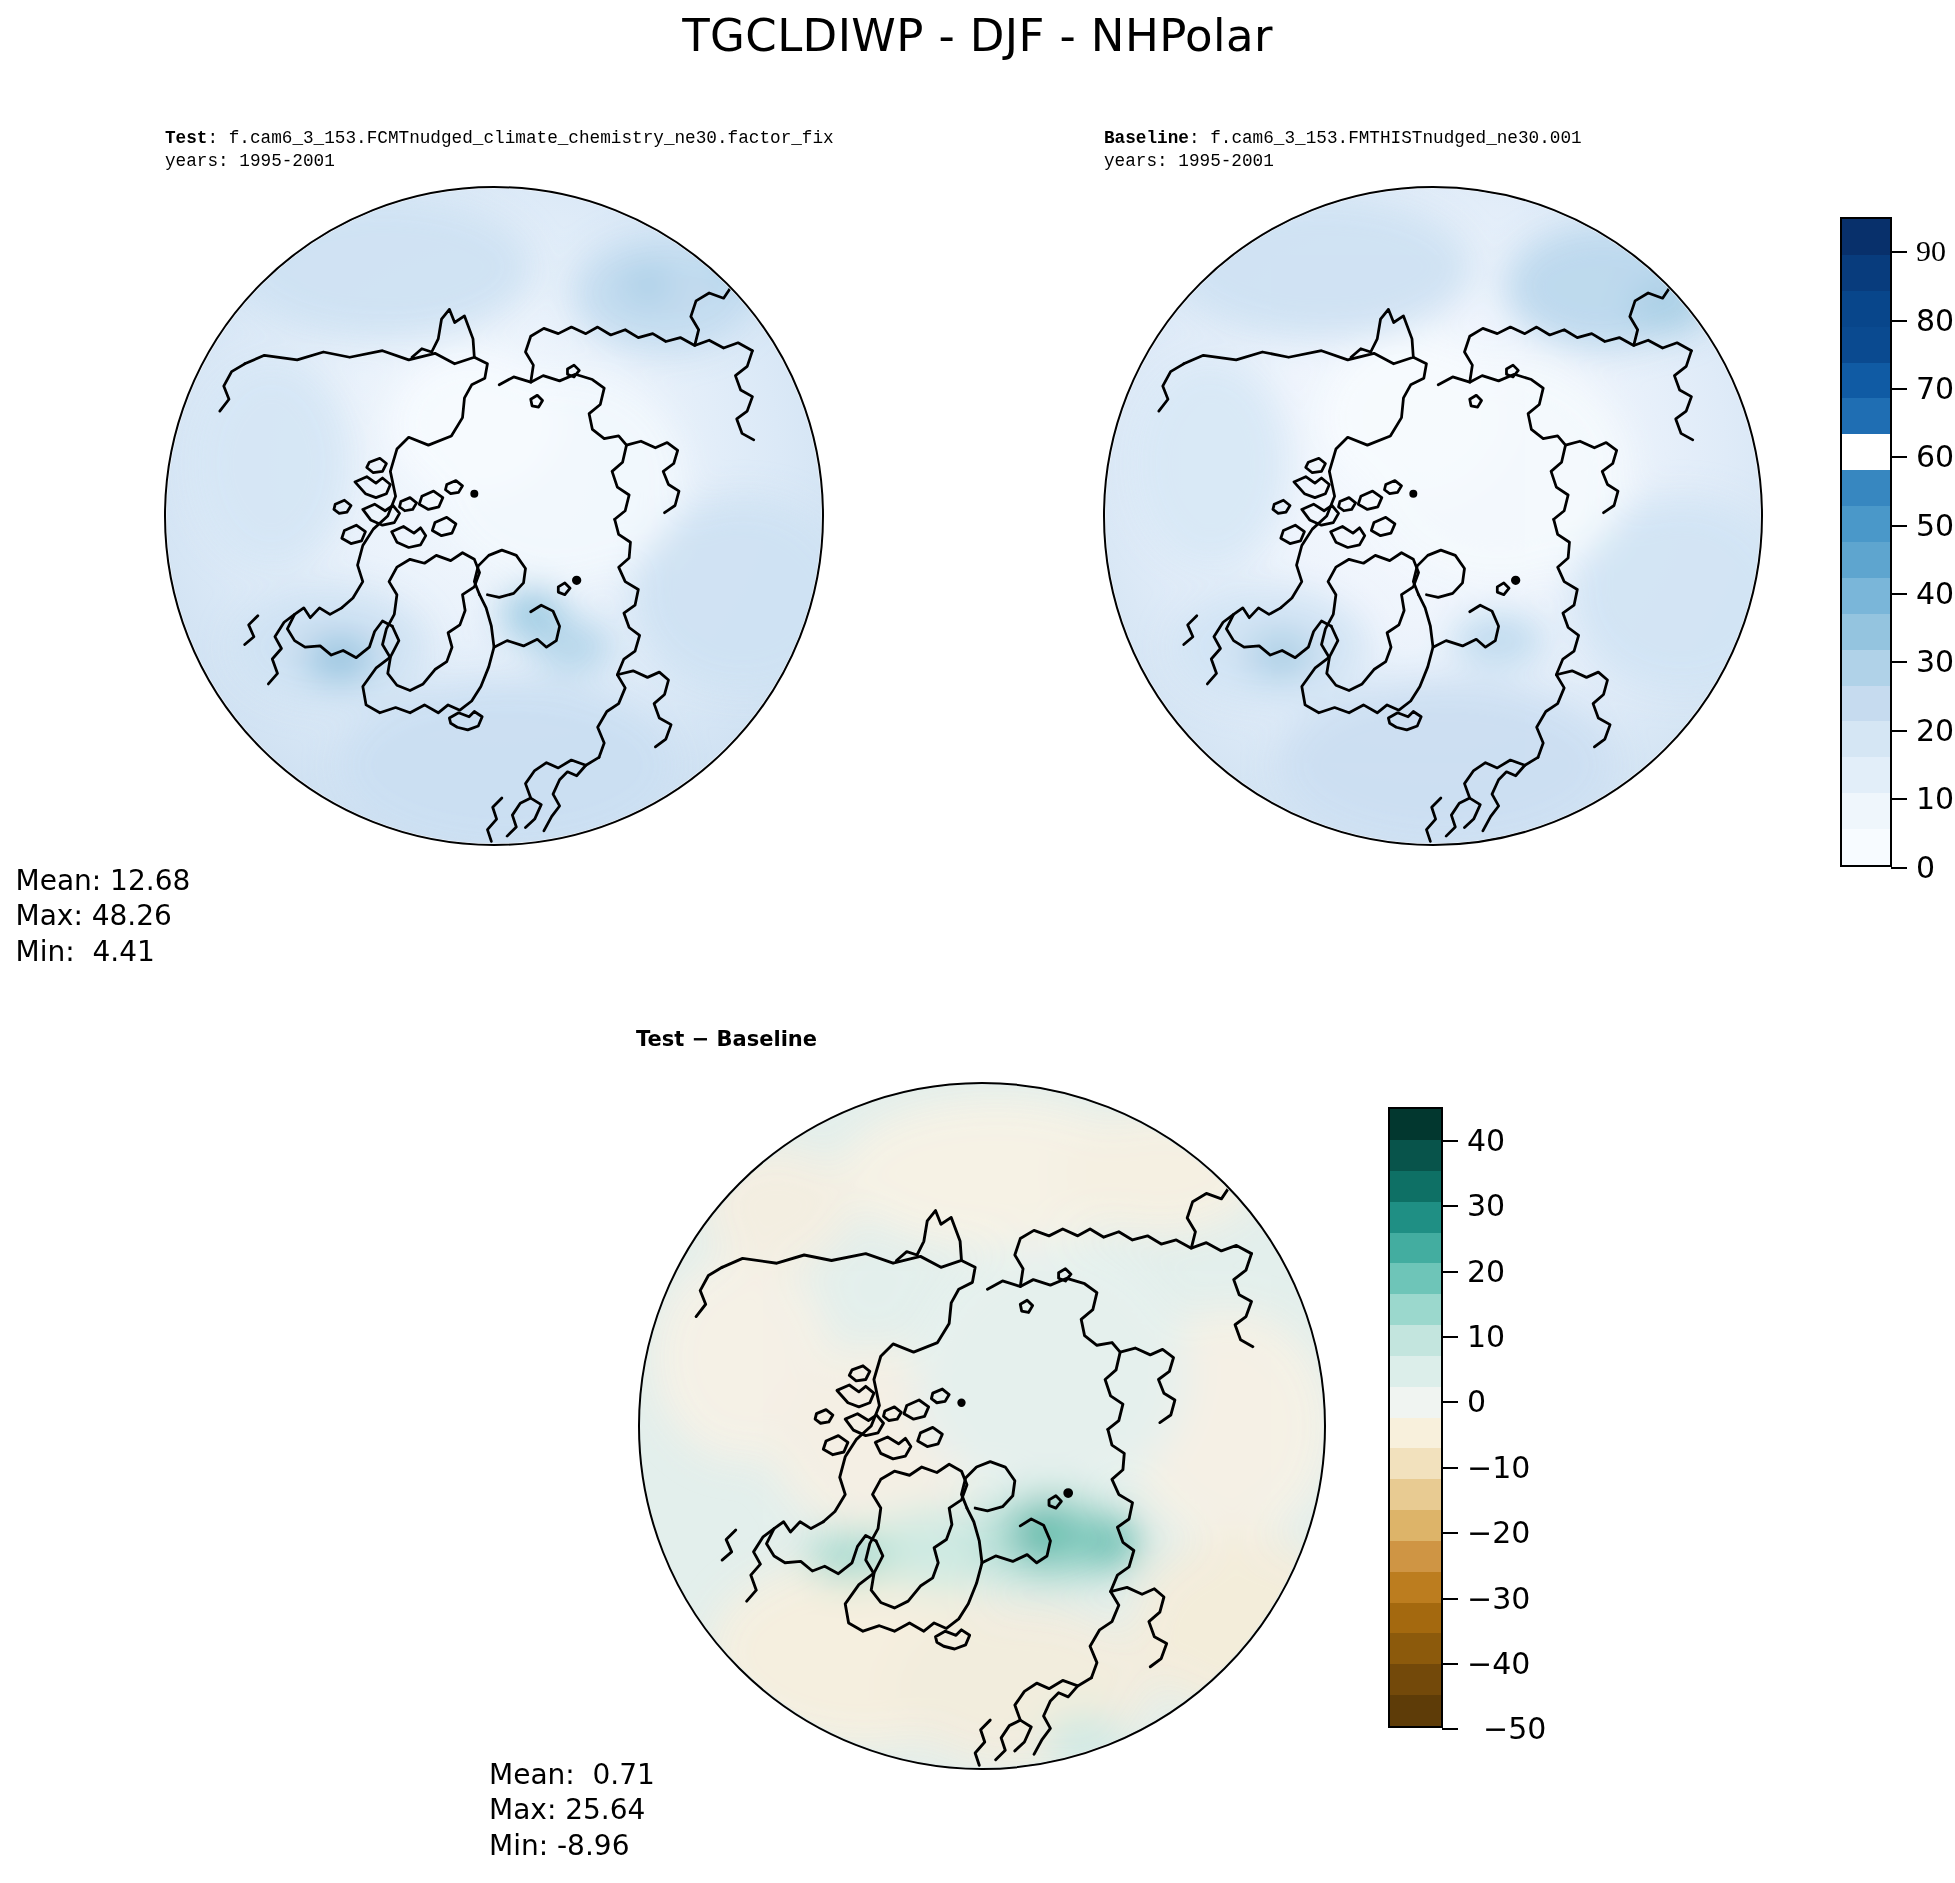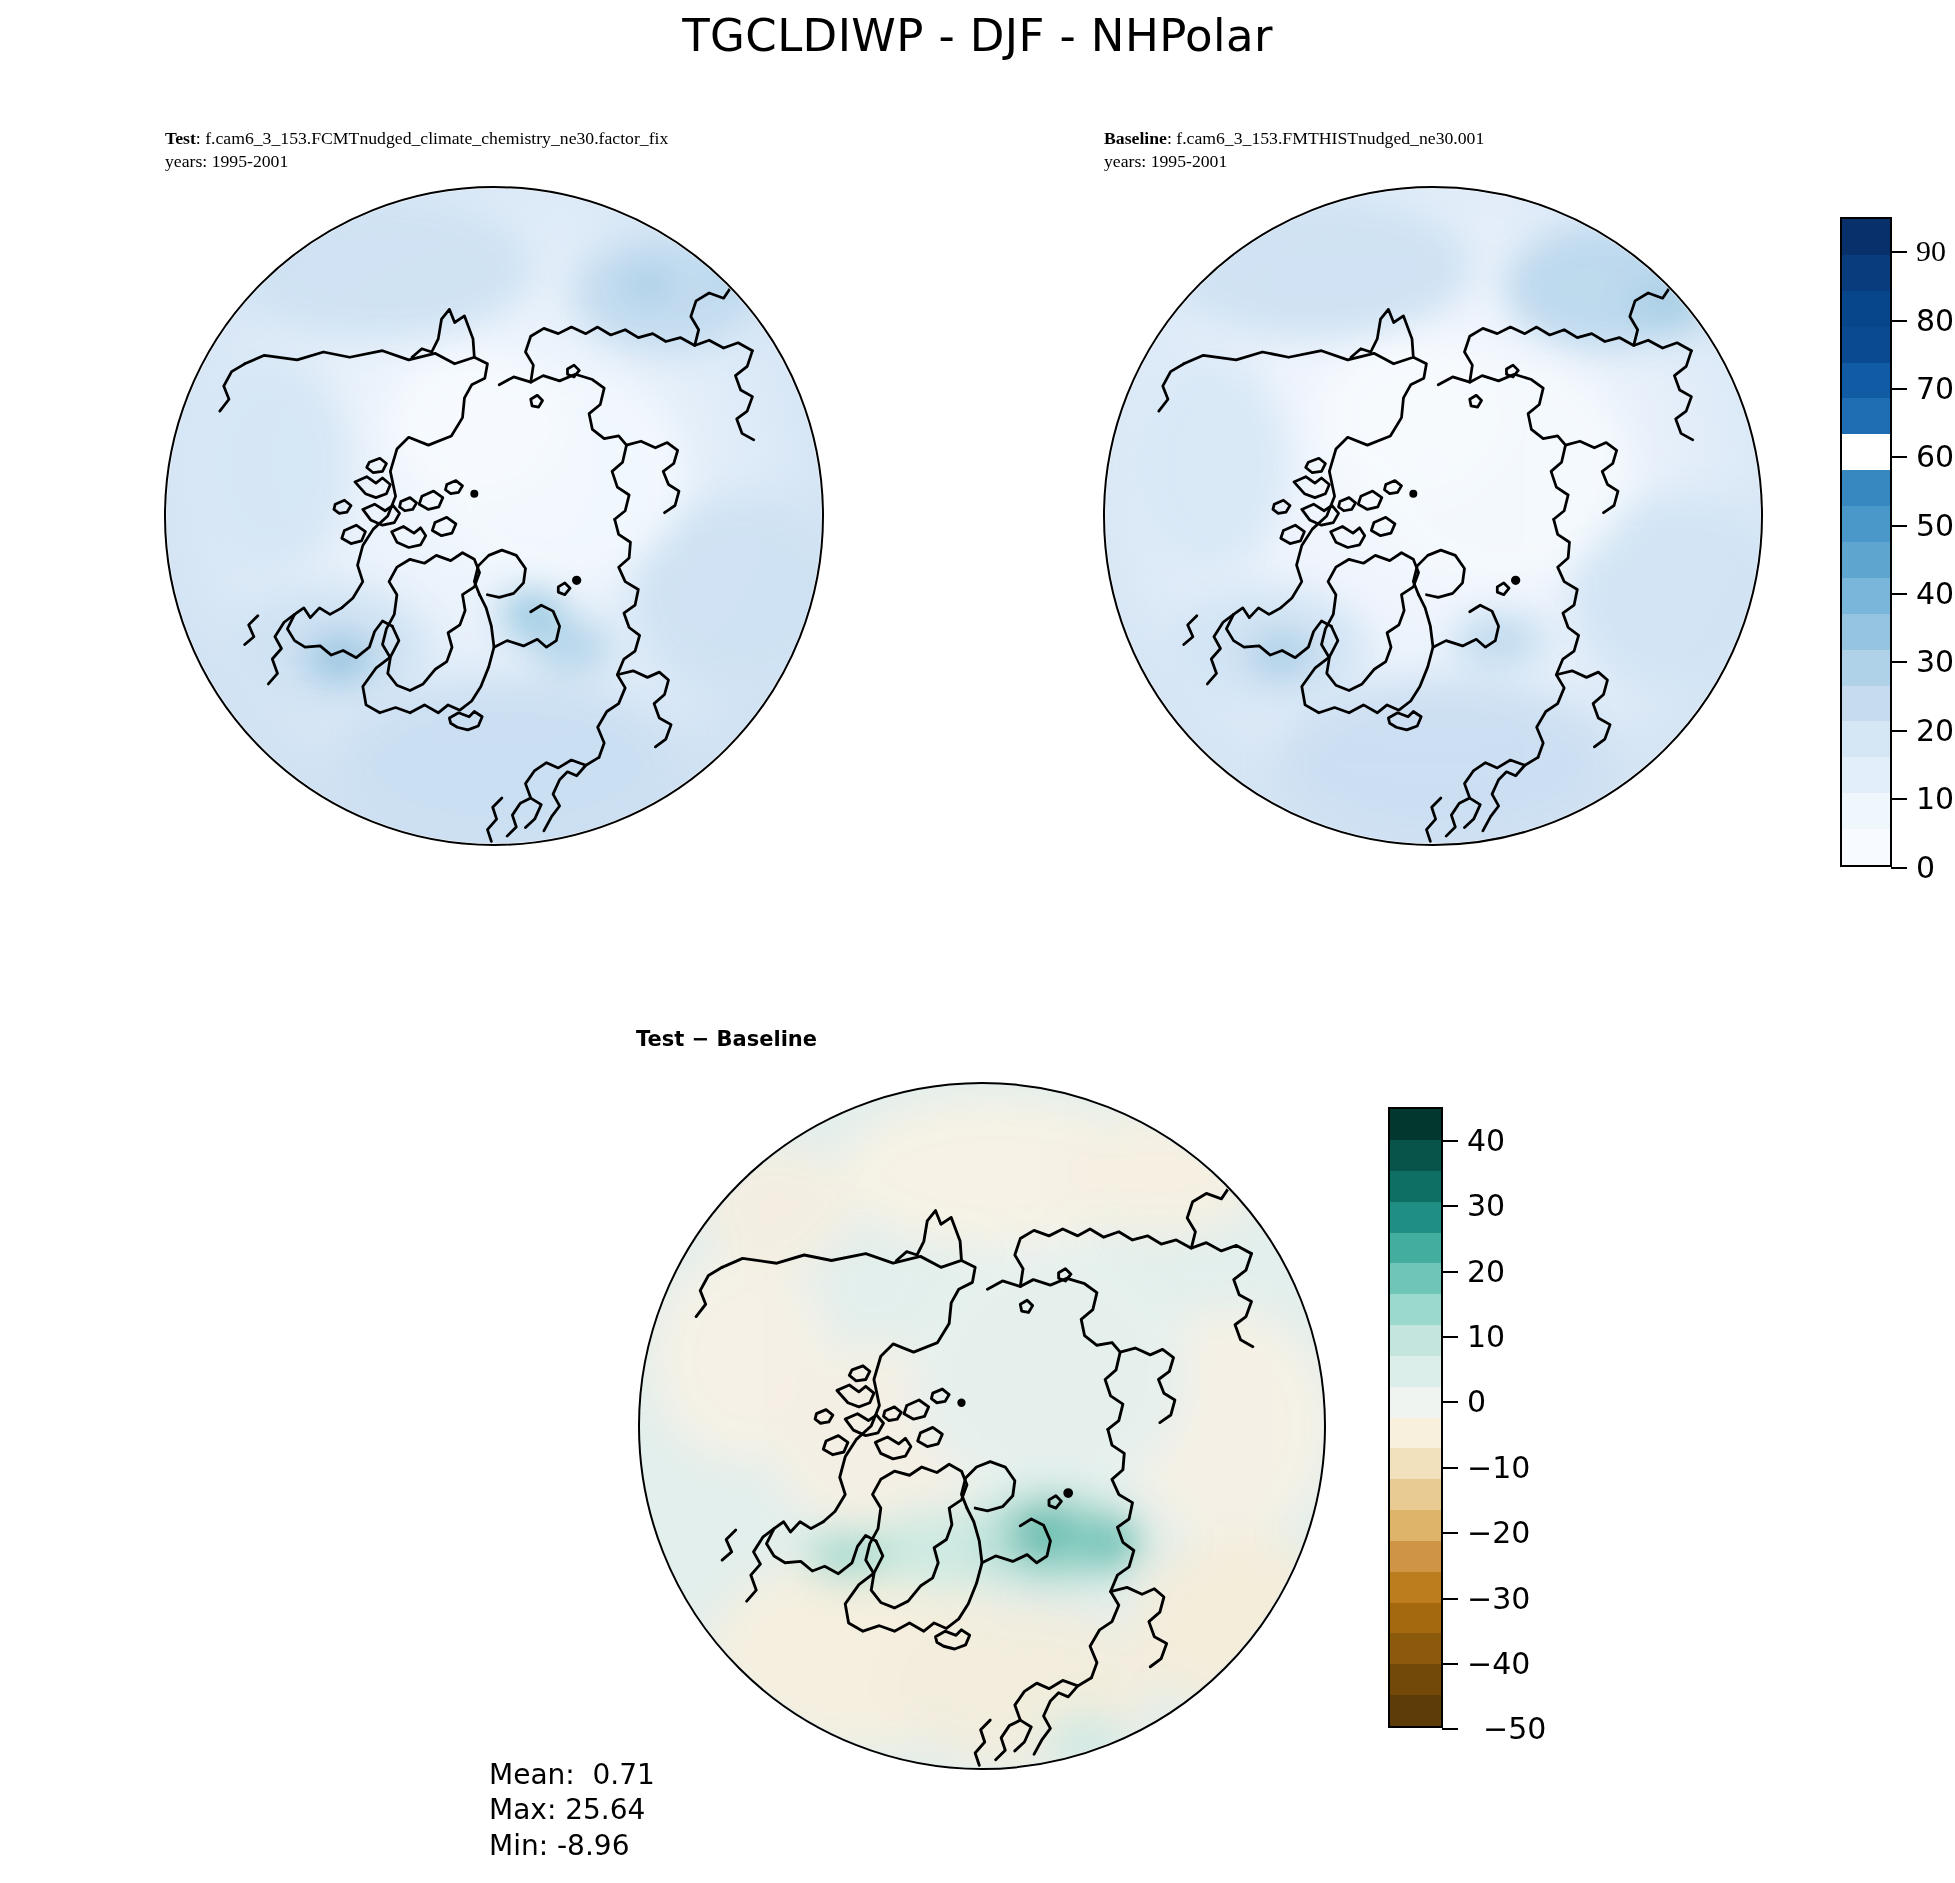--- a/index.html
+++ b/index.html
@@ -37,21 +37,21 @@
     font-family: "DejaVu Sans", sans-serif;
   }
 
   
   .panel-header {
     position: absolute;
     font-size: 17.7px;
     line-height: 1.30;
     color: #000000;
     white-space: nowrap;
-    font-family: Liberation Serif, serif;
+    font-family: Liberation Mono, monospace;
   }
   .panel-header .bold { font-weight: bold; }
   .panel-header .line2 { display: block; }
 
   #header-test     { left: 165px;  top: 127px; }
   #header-baseline { left: 1104px; top: 127px; }
 
   #diff-header {
     position: absolute;
     left: 636px;
@@ -312,20 +312,23 @@
         <path d="M640,880 L626,896 L612,890 L600,902 L590,924 L600,942 L588,958 L576,980"></path>
         <path d="M512,930 L498,944 L504,962 L490,978 L496,996"></path>
         <path d="M556,930 L540,938 L528,956 L534,974 L520,988"></path>
         <path d="M120,268 L100,280 L88,302 L96,322 L82,340"></path>
         <path d="M196,650 L180,662 L166,684 L176,702 L162,718 L170,740 L156,756"></path>
         <path d="M140,652 L126,666 L134,684 L120,696"></path>
       </g>
     </svg>
   </div>
 
+  <div class="stats" id="stats-test">Mean: 12.68
+Max: 48.26
+Min:  4.41</div>
 
 
   <div id="diff-header">Test − Baseline</div>
 
   <div class="map-panel" id="map-diff">
     <svg class="map-svg" viewBox="0 0 1000 1000" preserveAspectRatio="none">
       <defs>
         <filter id="blurD" x="-30%" y="-30%" width="160%" height="160%">
           <feGaussianBlur stdDeviation="28"></feGaussianBlur>
         </filter>

